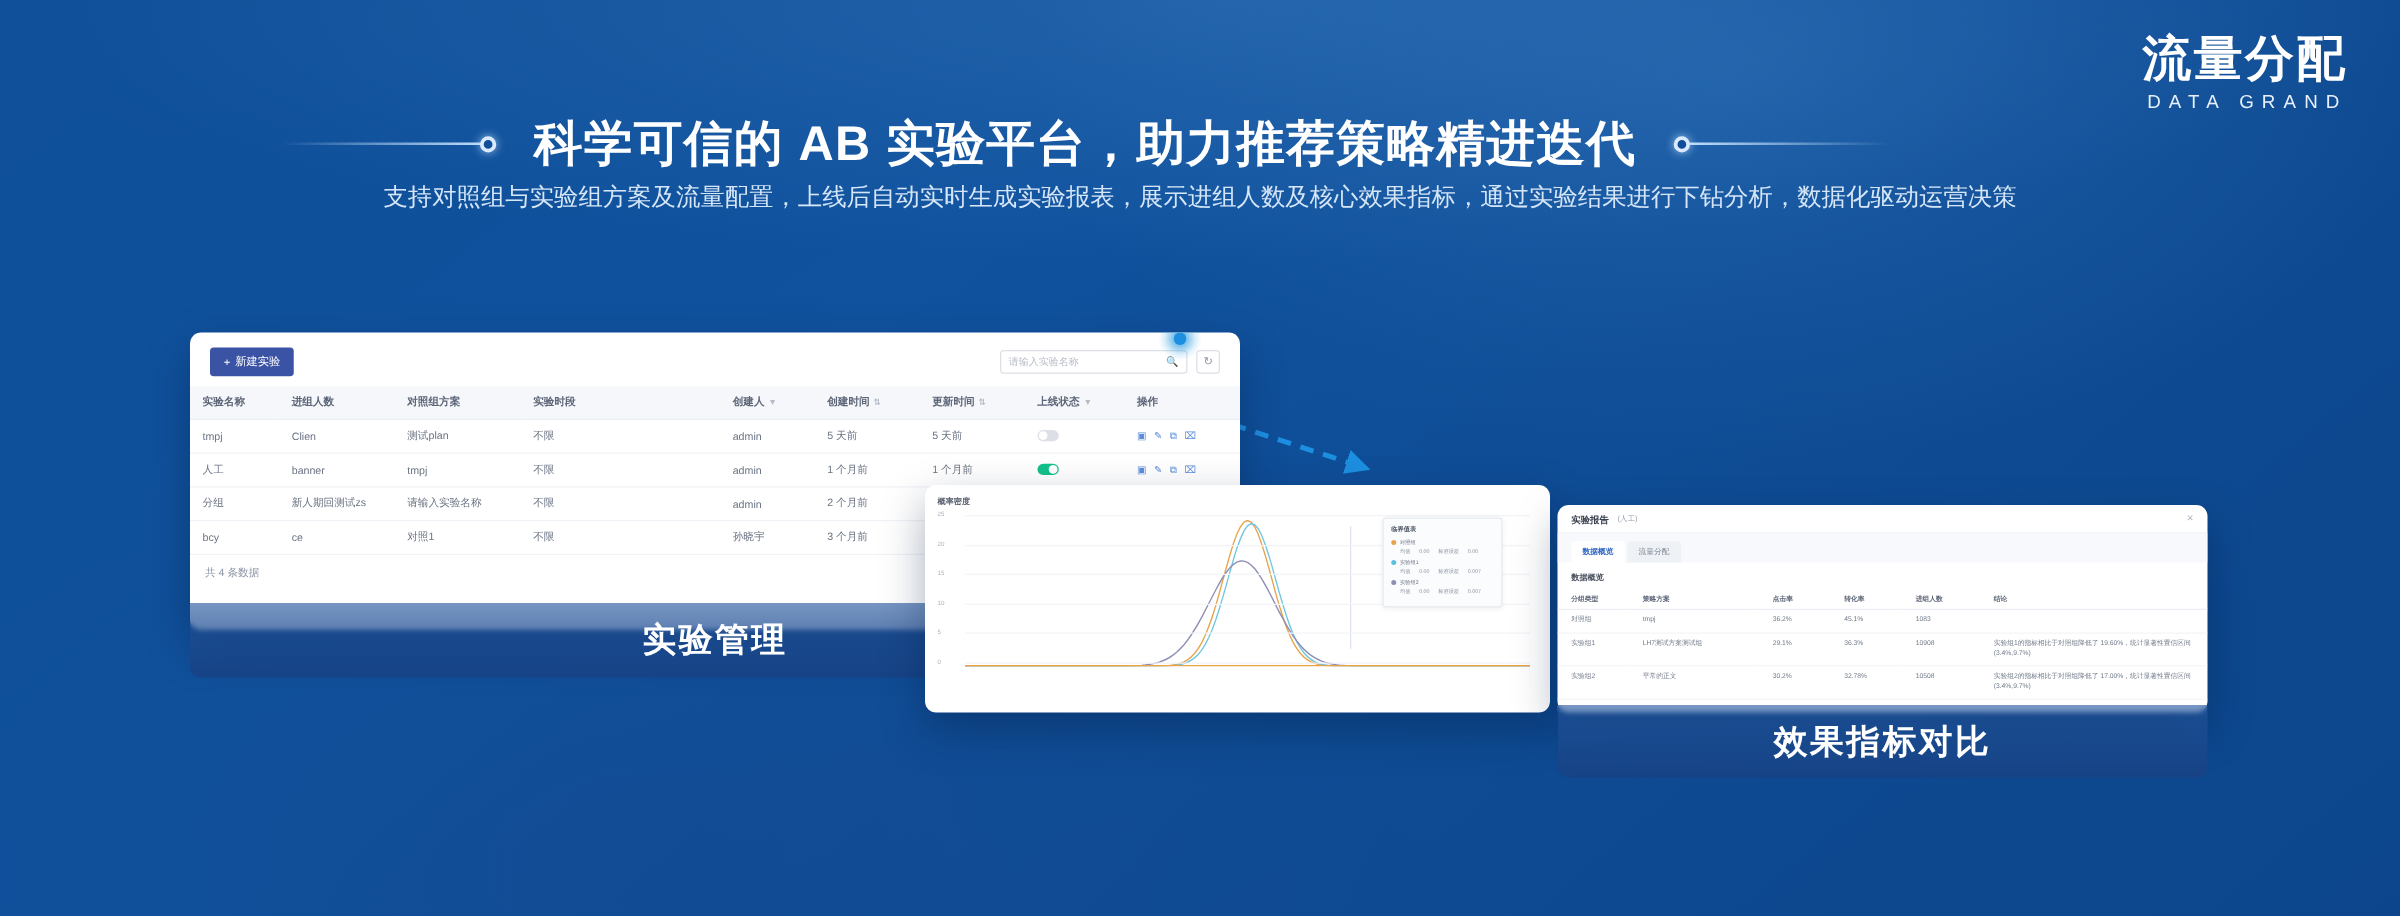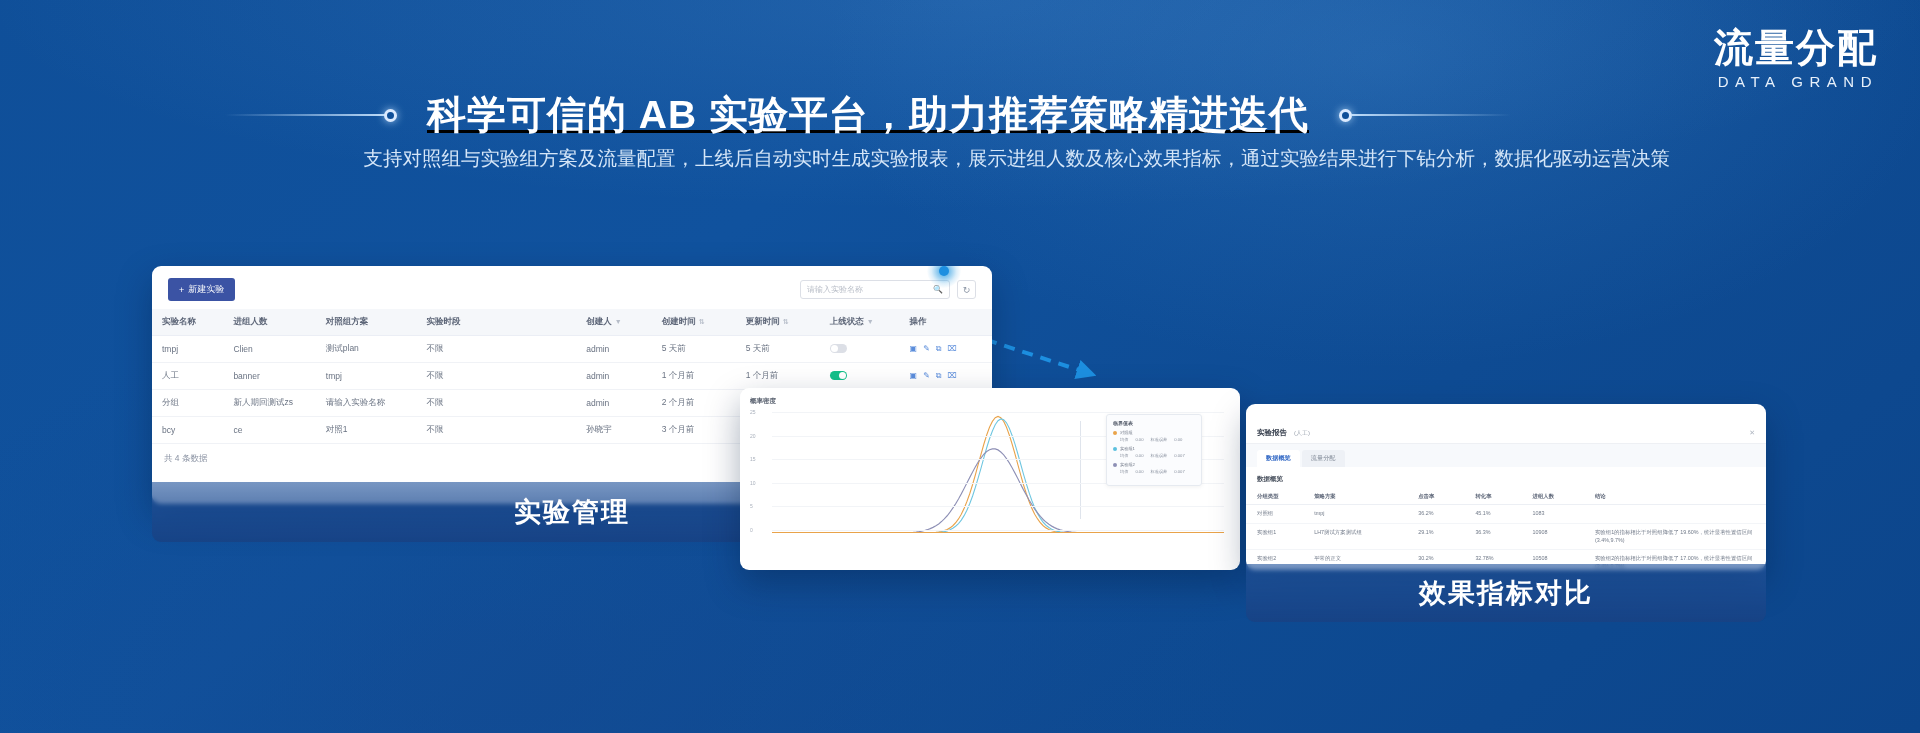--- a/index.html
+++ b/index.html
@@ -30,39 +30,39 @@
     font-size: 39px; font-weight: 700; color:#ffffff; letter-spacing: 2px;
     font-family:"Liberation Sans","DejaVu Sans",sans-serif;
   }
   .logo-en {
     margin-top:7px; font-size:15px; letter-spacing:6.5px; color:#e8f1fb; font-weight:400;
   }
 
   
   .headline-row {
     position:absolute; top:88px; left:0; width:1736px;
-    display:flex; align-items:center; justify-content:center; gap:30px;text-decoration:underline;
+    display:flex; align-items:center; justify-content:center; gap:30px;
   }
   .deco { display:flex; align-items:center; }
   .deco .bar { height:2px; width:160px;
     background:linear-gradient(90deg, rgba(190,220,255,0) 0%, rgba(200,228,255,0.95) 100%); }
   .deco.right .bar { background:linear-gradient(270deg, rgba(190,220,255,0) 0%, rgba(200,228,255,0.95) 100%); }
   .deco .dot {
     width:13px; height:13px; border-radius:50%;
     border:3px solid #dbeaff; background:#0f4f99; box-shadow:0 0 8px rgba(190,225,255,.8);
   }
   .deco.left .dot { margin-left:-1px; }
   .deco.right .dot { margin-right:-1px; }
   h1.title {
     font-size:39px; font-weight:700; color:#ffffff; letter-spacing:1px; white-space:nowrap;
   }
 
   .subtitle {
     position:absolute; top:142px; left:50%; transform:translateX(-50%);
-    width:1420px; text-align:right;
+    width:1420px; text-align:center;
     font-size:19.5px; line-height:1.72; color:#d5e6f8; font-weight:400;
   }
 
   
   .shot { position:absolute; background:#ffffff; border-radius:9px;
           box-shadow:0 14px 34px rgba(3,25,60,.35); overflow:hidden; }
   .caption {
     position:absolute; left:0; width:100%;
     display:flex; align-items:center; justify-content:center;
     color:#ffffff; font-weight:700; letter-spacing:2px;
@@ -133,21 +133,21 @@
   .tt-grp { margin-bottom:4px; }
   .tt-name { display:flex; align-items:center; gap:3px; margin-bottom:2px; }
   .tt-sw { width:4px; height:4px; border-radius:50%; }
   .tt-row { display:flex; gap:7px; padding-left:7px; color:#8b93a1; }
   .vline { position:absolute; top:12px; bottom:14px; width:1px; background:#dfe4ec; }
 
   
   #panel3 { left:1246px; top:404px; width:520px; height:166px; }
   #cap3 { left:1246px; top:548px; width:520px; height:58px; font-size:27px; border-radius:0 0 9px 9px;margin-top:16px; }
   .p3-head {
-    display:flex; align-items:center; gap:7px; padding:24px 11px 5px;
+    display:flex; align-items:flex-start; gap:7px; padding:7px 11px 5px;
     border-bottom:1px solid #eef0f4;
   }
   .p3-title { font-size:7.5px; font-weight:700; color:#39414f; }
   .p3-sub { font-size:6px; color:#99a1ad; }
   .p3-x { margin-left:auto; font-size:7px; color:#b0b7c2; }
   .p3-tabs { display:flex; gap:2px; padding:6px 11px 0; background:#f7f9fc; }
   .p3-tab {
     font-size:6.2px; padding:4px 9px; border-radius:3px 3px 0 0; color:#7d8694;
     background:#eef1f6;
   }

